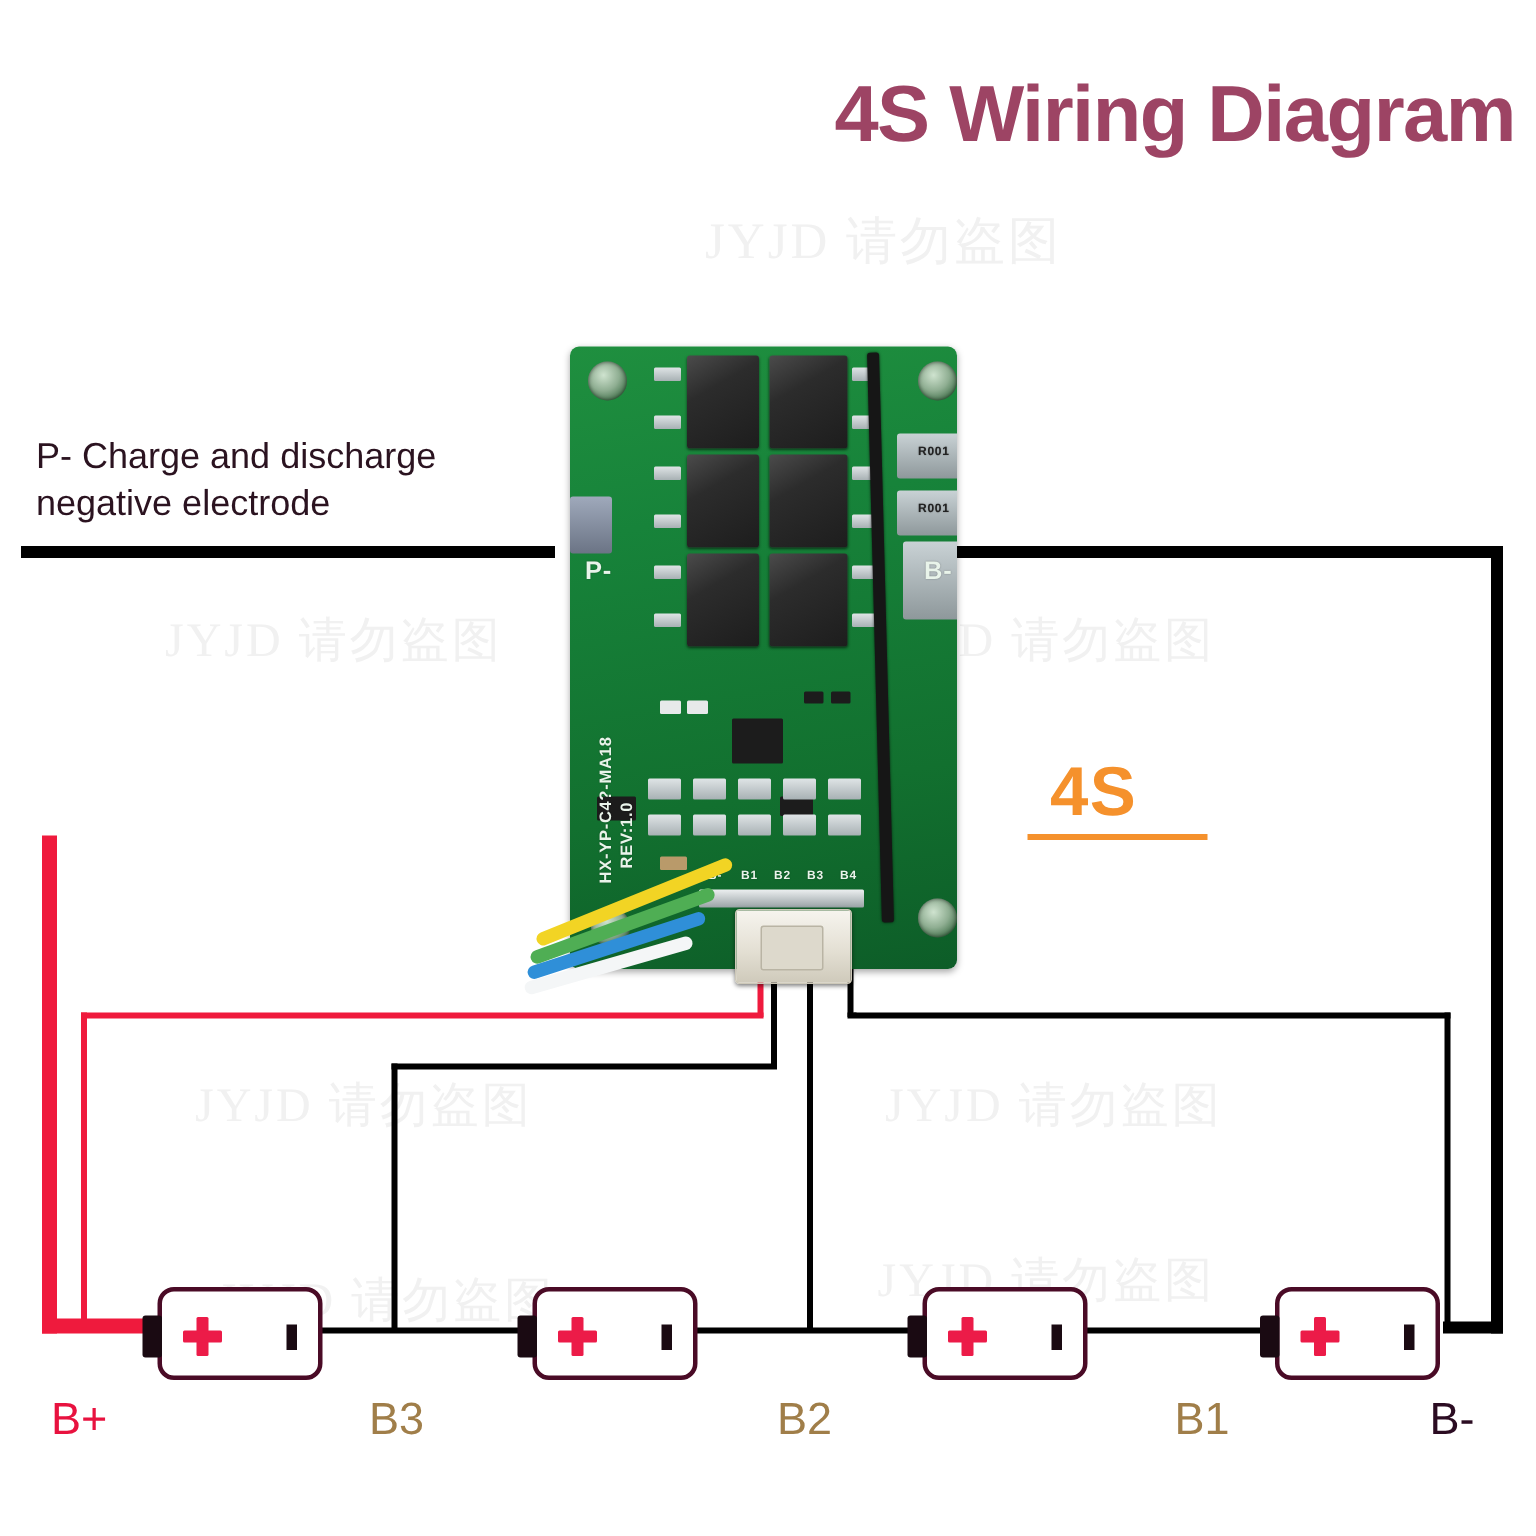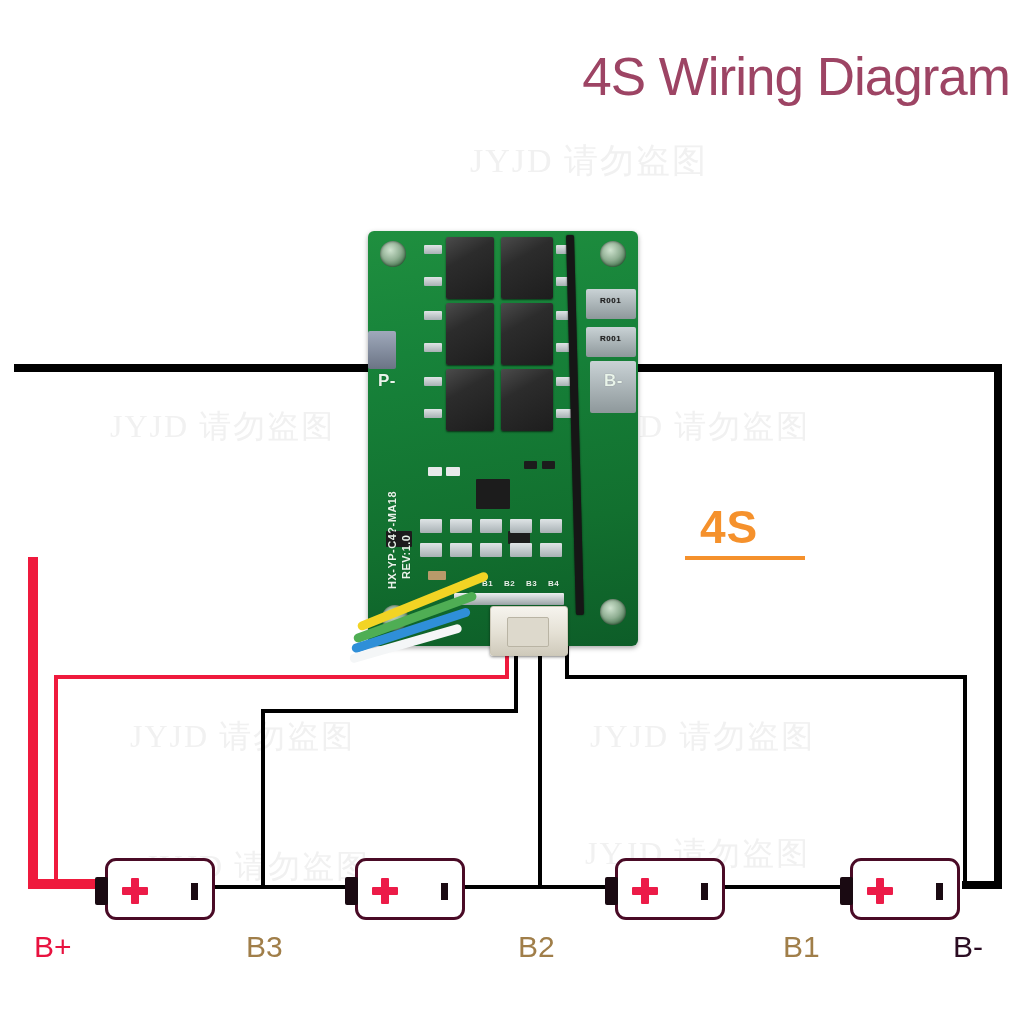--- a/index.html
+++ b/index.html
@@ -23,21 +23,21 @@
     letter-spacing:2px;
     user-select:none;
     z-index:1;
   }
 
   
   #title{
     position:absolute;
     right:14px; top:46px;
     font-size:53px;
-    font-weight:normal;
+    font-weight:bold;
     color:#9d4464;
     letter-spacing:-1px;
     white-space:nowrap;
     z-index:6;
     text-align:right;
   }
 
   
   .annot{
     position:absolute;
@@ -126,20 +126,21 @@
     left:368px; top:231px;
     width:270px; height:415px;
     z-index:4;
   }
   .pcb-body{
     position:absolute;inset:0;
     background:linear-gradient(170deg,#1f8f3f 0%,#17833a 28%,#12702f 70%,#0d5d28 100%);
     border-radius:6px;
     box-shadow:0 2px 5px rgba(0,0,0,.35);
     overflow:hidden;
+    margin-left:12px;
   }
   .hole{
     position:absolute;width:26px;height:26px;border-radius:50%;
     background:radial-gradient(circle at 40% 35%,#cfe3cf 0%,#8fae92 45%,#4d7a55 75%,#2a5c33 100%);
     box-shadow:inset 0 0 3px rgba(0,0,0,.6);
   }
   .mosfet{
     position:absolute;
     background:linear-gradient(150deg,#4b4b4b 0%,#2c2c2c 35%,#1d1d1d 100%);
     border-radius:2px;
@@ -211,20 +212,22 @@
   <div class="wm" style="left:470px;top:138px;font-size:34px;">JYJD 请勿盗图</div>
   <div class="wm" style="left:110px;top:405px;">JYJD 请勿盗图</div>
   <div class="wm" style="left:585px;top:405px;">JYJD 请勿盗图</div>
   <div class="wm" style="left:130px;top:715px;">JYJD 请勿盗图</div>
   <div class="wm" style="left:590px;top:715px;">JYJD 请勿盗图</div>
   <div class="wm" style="left:145px;top:845px;">JYJD 请勿盗图</div>
   <div class="wm" style="left:585px;top:832px;">JYJD 请勿盗图</div>
 
   <div id="title">4S Wiring Diagram</div>
 
+  <div class="annot" id="lbl-pminus">P- Charge and discharge
+negative electrode</div>
 
   <div id="badge4s">4S</div>
   <div id="badge4s-rule"></div>
 
   <div class="w wk" style="left:14px;top:364px;width:356px;height:8px;"></div>
 
   <div class="w wk" style="left:636px;top:364px;width:366px;height:8px;"></div>
   <div class="w wk" style="left:994px;top:364px;width:8px;height:525px;"></div>
   <div class="w wk" style="left:962px;top:881px;width:40px;height:8px;"></div>
 

